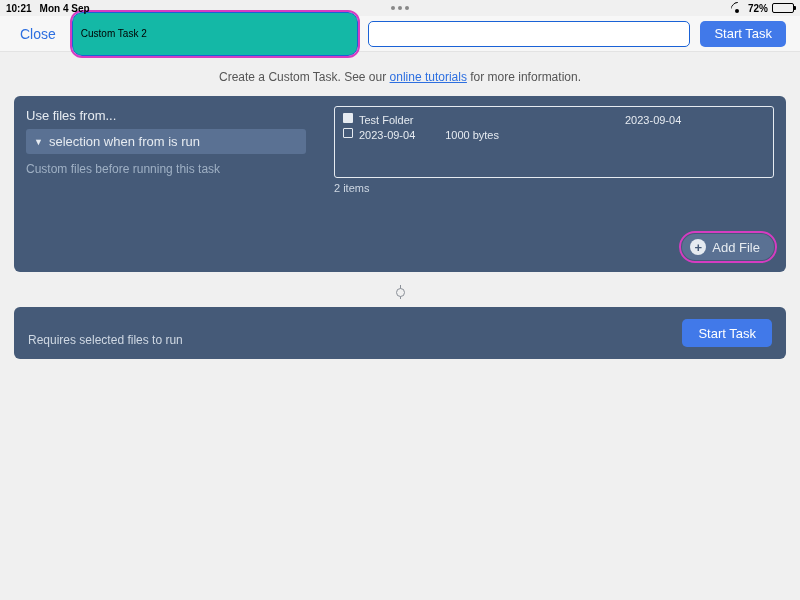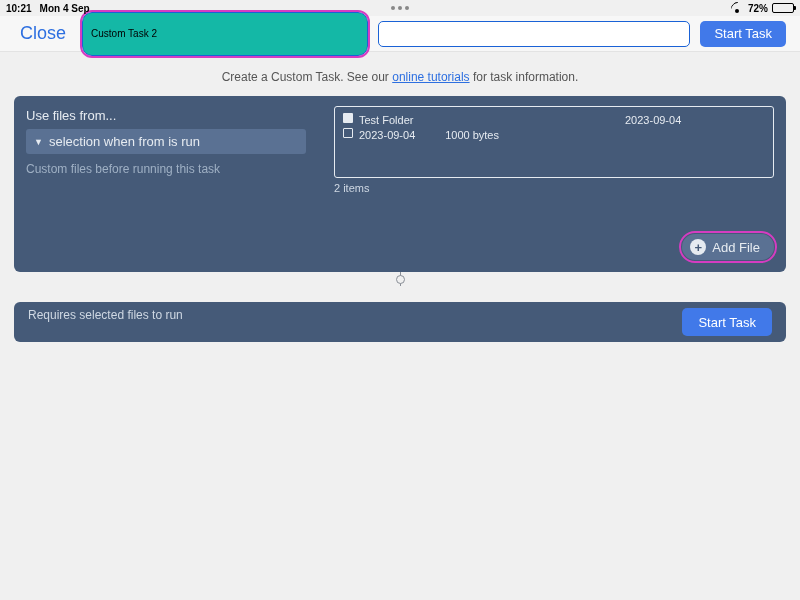--- a/index.html
+++ b/index.html
@@ -9,47 +9,47 @@
   .status-center { position:absolute; left:50%; transform:translateX(-50%); display:flex; gap:3px; }
   .status-center span { width:4px; height:4px; background:#888; border-radius:50%; display:inline-block; }
   .status-right { margin-left:auto; display:flex; align-items:flex-start; gap:4px; }
   .wifi { position:relative; width:14px; height:10px; }
   .wifi::before { content:""; position:absolute; bottom:0; left:5px; width:4px; height:4px; background:#000; border-radius:50%; }
   .wifi::after { content:""; position:absolute; bottom:-2px; left:1px; width:12px; height:12px; border:1.5px solid #000; border-radius:50%; clip-path: polygon(0 0, 100% 0, 50% 50%); border-bottom:none; border-left:none; transform:rotate(-45deg); }
   .battery { width:22px; height:10px; border:1px solid #000; border-radius:2px; position:relative; }
   .battery::after { content:""; position:absolute; right:-3px; top:2px; width:2px; height:4px; background:#000; border-radius:0 1px 1px 0; }
   .battery-fill { height:100%; width:72%; background:#34c759; border-radius:1px; }
   .nav-bar { height:36px; display:flex; align-items:center; padding:0 14px; gap:10px; background:#f7f7f7; border-bottom:1px solid #e3e3e3; }
-  .close-btn { color:#2d6fe0; font-size:18px; background:none; border:none; cursor:pointer; padding:0 6px; }
+  .close-btn { color:#2d6fe0; font-size:14px; background:none; border:none; cursor:pointer; padding:0 6px; }
   .title-input { flex: 0 0 286px; height:44px; border:1px solid #1a62d6; border-radius:5px; padding:0 8px; font-size:10px; background:#14b8a6; outline:2px solid #d53cc1; outline-offset:0; border-radius:10px; }
   .extra-input { flex:1; height:26px; border:1px solid #1a62d6; border-radius:5px; background:#fff; }
   .start-btn-top { height:26px; padding:0 14px; background:#4179e9; color:#fff; border:none; border-radius:5px; font-size:13px; cursor:pointer; }
   .info-line { text-align:center; font-size:12px; color:#555; padding:18px 0 12px; }
   .info-line a { color:#2d6fe0; text-decoration:underline; }
-  .panel { margin:0 14px 0; background:#455a78; border-radius:6px; color:#cfd8e3; padding:12px 12px 12px 12px; position:relative; }
+  .panel { margin:0 14px 13px; background:#455a78; border-radius:6px; color:#cfd8e3; padding:12px 12px 12px 12px; position:relative; }
   .panel-title { font-size:13px; color:#e6ebf1; margin-bottom:6px; }
   .dropdown { background:#5a7193; color:#e6ebf1; font-size:13px; padding:5px 8px; border-radius:3px; width:280px; display:flex; align-items:center; gap:6px; cursor:pointer; }
   .dropdown .chev { font-size:9px; }
   .hint { font-size:12px; color:#9fb0c4; margin-top:8px; }
   .file-box { position:absolute; top:10px; left:320px; right:12px; height:72px; border:1px solid #e6ebf1; border-radius:3px; padding:6px 8px; overflow:hidden; }
   .file-row { display:flex; font-size:11px; color:#e6ebf1; line-height:15px; gap:6px; }
   .file-icon { width:10px; height:10px; display:inline-block; }
   .file-icon.folder { background:#e6ebf1; border-radius:1px; }
   .file-icon.file { border:1px solid #e6ebf1; border-radius:1px; background:transparent; }
   .file-name { flex:1; }
   .file-date { width:70px; text-align:left; }
   .file-size { width:64px; text-align:right; }
   .items-count { position:absolute; left:320px; top:86px; font-size:11px; color:#cfd8e3; }
   .add-step-wrap { display:flex; justify-content:flex-end; margin-top:58px; }
   .add-step { background:#5a7193; color:#e6ebf1; border:none; border-radius:14px; padding:5px 14px 5px 8px; font-size:13px; display:flex; align-items:center; gap:6px; cursor:pointer; outline:2px solid #d53cc1; outline-offset:1px; border-radius:16px; }
   .plus-circle { width:16px; height:16px; border-radius:50%; background:#e6ebf1; color:#455a78; display:flex; align-items:center; justify-content:center; font-weight:700; font-size:13px; line-height:1; }
   .connector { display:flex; justify-content:center; align-items:center; height:14px; position:relative; }
   .connector::before { content:""; width:1px; height:14px; background:#8a8f97; position:absolute; }
   .connector-dot { width:9px; height:9px; border:1.5px solid #8a8f97; border-radius:50%; background:#f0f0f0; z-index:1; }
-  .footer-panel { margin:16px 14px 0; background:#455a78; border-radius:6px; padding:6px 14px; display:flex; align-items:flex-start; }
+  .footer-panel { margin:8px 14px 0; background:#455a78; border-radius:6px; padding:12px 14px; display:flex; align-items:flex-end; }
   .footer-text { font-size:12px; color:#cfd8e3; }
   .start-btn-bottom { margin-left:auto; height:28px; padding:0 16px; background:#4179e9; color:#fff; border:none; border-radius:5px; font-size:13px; cursor:pointer; }
 </style>
 </head>
 <body>
 
 <div class="status-bar">
   <div class="status-left">
     <span>10:21</span>
     <span>Mon 4 Sep</span>
@@ -67,21 +67,21 @@
 </div>
 
 <div class="nav-bar">
   <button class="close-btn">Close</button>
   <input class="title-input" value="Custom Task 2" style="">
   <div class="extra-input"></div>
   <button class="start-btn-top">Start Task</button>
 </div>
 
 <div class="info-line">
-  <span>Create a Custom Task. See our </span><a href="#">online tutorials</a><span> for task information.</span>
+  <span>Create a Custom Task. See our </span><a href="#">online tutorials</a><span> for more information.</span>
 </div>
 
 <div class="panel">
   <div class="panel-title">Use files from...</div>
   <div class="dropdown">
     <span class="chev">▼</span>
     <span>selection when from is run</span>
   </div>
   <div class="hint">Custom files before running this task</div>
 

